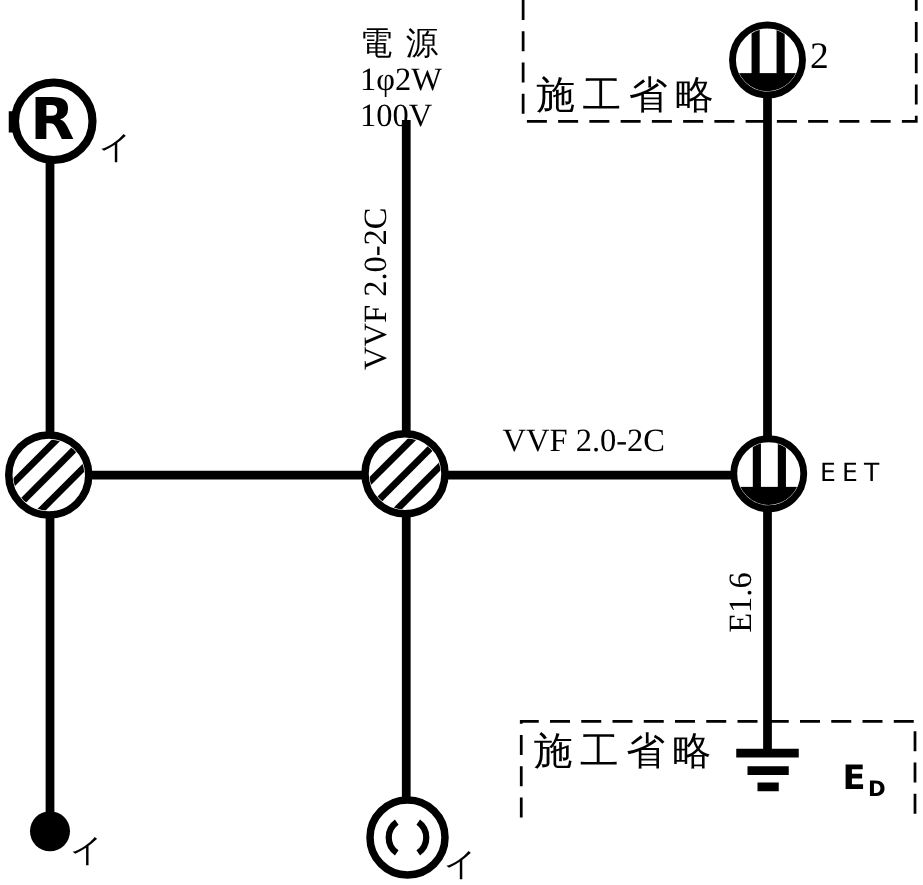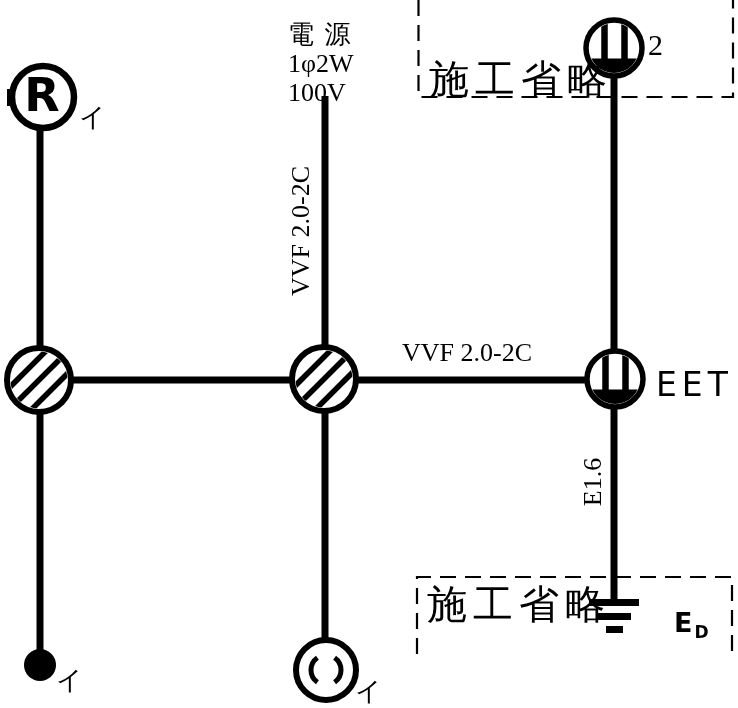--- a/index.html
+++ b/index.html
@@ -12,24 +12,24 @@
     color:#000;
   }
   #diagram-svg{position:absolute;left:0;top:0;}
   .t{position:absolute;white-space:nowrap;color:#000;line-height:1;}
   .serif{font-family:"Liberation Serif","DejaVu Serif",serif;}
   .sans{font-family:"DejaVu Sans","Liberation Sans",sans-serif;}
   .rot{transform:translate(-50%,-50%) rotate(-90deg);transform-origin:center center;}
   .ctr{transform:translate(-50%,-54%);}
   .power-block div{line-height:29px;font-size:26px;}
   .power-block .l1{letter-spacing:2px;}
-  .jp{letter-spacing:6px;font-size:40px;}
+  .jp{letter-spacing:6px;font-size:31px;}
   .cable{font-size:26px;}
   .qty{font-size:30px;}
-  .eet{font-size:33px;letter-spacing:5px;font-weight:500;}
+  .eet{font-size:20px;letter-spacing:5px;font-weight:500;}
   .rletter{font-size:46px;font-weight:600;}
   .ilabel{font-size:26px;}
   .ed-main{font-size:27px;font-weight:600;}
   .ed-sub{font-size:17px;font-weight:600;position:relative;top:6px;left:2px;}
 </style>
 </head>
 <body>
 
 <div id="stage">
 

